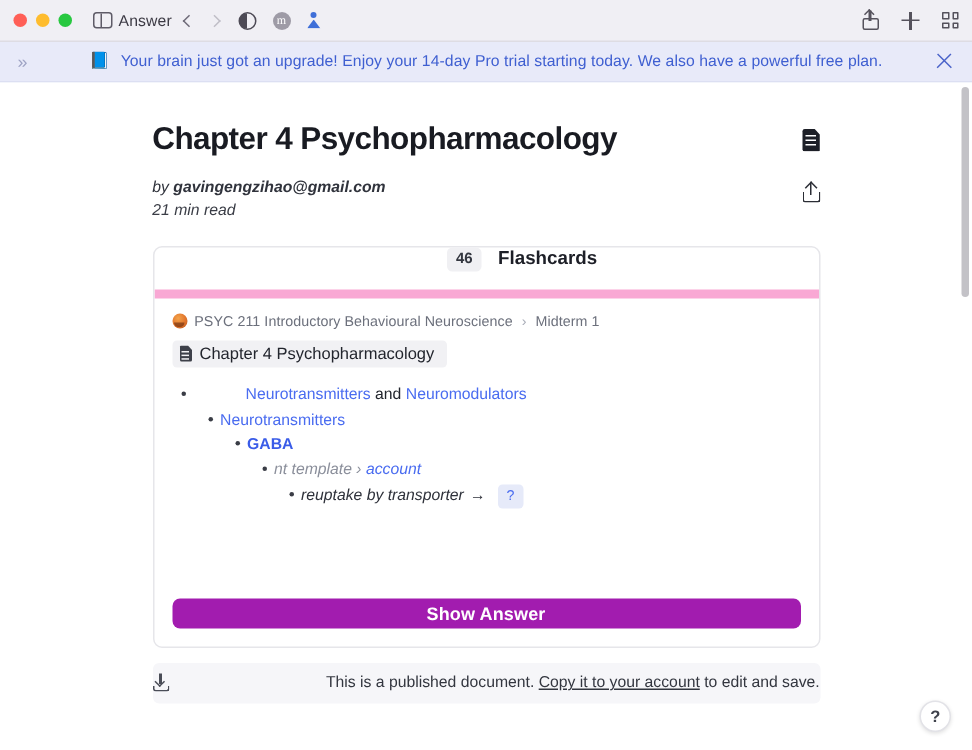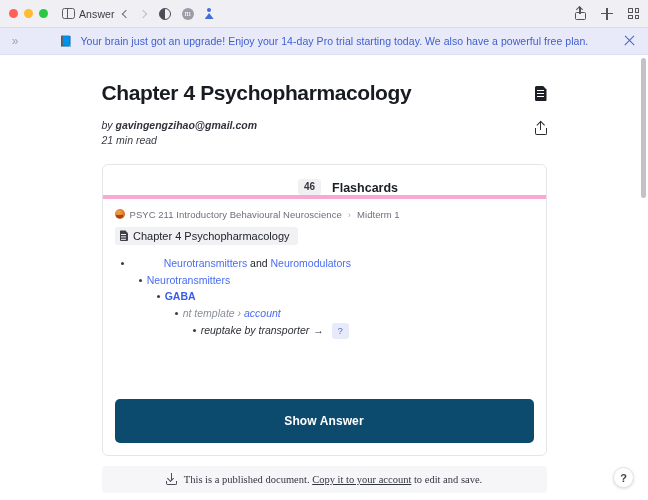--- a/index.html
+++ b/index.html
@@ -187,22 +187,22 @@
   
   #flashcard-panel {
     margin-top: 16px;
     border: 1px solid #e6e6ea;
     border-radius: 6px;
     background: #fff;
     overflow: hidden;
   }
   #flashcard-header {
     height: 34px;
-    border-bottom: 4px solid #f9a8d4;
-    display: flex; align-items: flex-end; justify-content: center; gap: 11px; padding-left: 48px;
+    border-bottom: 6px solid #f9a8d4;
+    display: flex; align-items: flex-start; justify-content: center; gap: 11px; padding-left: 48px;
   }
   #flashcard-count {
     background: #f0f0f3; color: #33363f;
     font-size: 10px; font-weight: bold;
     padding: 2px 6px; border-radius: 3.5px; line-height: 1.2;
   }
   #flashcard-label { font-size: 12.5px; font-weight: bold; color: #1d1f27; }
 
   #flashcard-body { padding: 10px 12px 0 12px; min-height: 190px; }
 
@@ -254,35 +254,35 @@
   .rem-ital-dark { color: #2e313a; font-style: italic; }
   .arrow-glyph { color: #2e313a; padding: 0 1px; }
   .q-badge {
     display: inline-block; background: #e6eaf9; color: #4a6cf0;
     font-size: 9.5px; padding: 1px 6px; border-radius: 3px; line-height: 1.4;
     margin-left: 4px;
   }
 
   #show-answer-wrap { padding: 10px 12px 12px 12px; }
   #show-answer-button {
-    display: block; width: 100%; height: 44px;
-    background: #0c4a6e; color: #fff;
+    display: block; width: 100%; height: 20px;
+    background: #a21caf; color: #fff;
     border: none; border-radius: 5px;
     font-size: 12px; font-weight: bold;
     font-family: "Liberation Sans", sans-serif;
     cursor: pointer; letter-spacing: .1px;
   }
 
   
   #published-footer {
     margin-top: 10px;
     background: #f6f6f9;
     border-radius: 4px;
     height: 27px;
-    display: flex; align-items: center; justify-content: center; gap: 7px; font-family: Liberation Serif, serif;
+    display: flex; align-items: center; justify-content: space-between; gap: 7px;
   }
   .dl-glyph { position: relative; width: 11px; height: 12px; }
   .dl-glyph .stem { position: absolute; left: 4.8px; top: 0; width: 1.3px; height: 6.5px; background: #4a4d57; }
   .dl-glyph .head { position: absolute; left: 2.6px; top: 2.6px; width: 5px; height: 5px;
     border-right: 1.3px solid #4a4d57; border-bottom: 1.3px solid #4a4d57; transform: rotate(45deg); }
   .dl-glyph .base { position: absolute; left: 0; bottom: 0; width: 11px; height: 4.5px;
     border: 1.3px solid #4a4d57; border-top: none; border-radius: 0 0 2px 2px; }
   .footer-text { font-size: 10.5px; color: #33363f; }
   .footer-link { color: #33363f; text-decoration: underline; }
 

